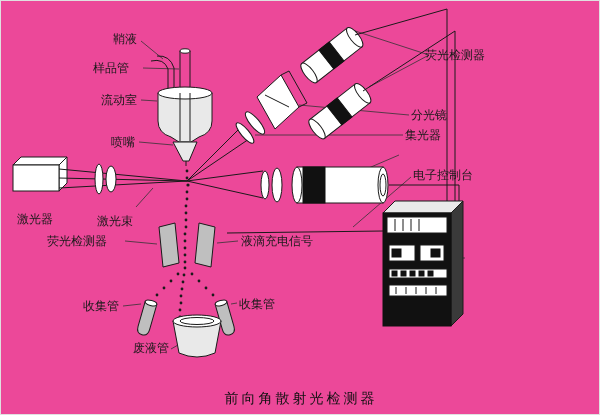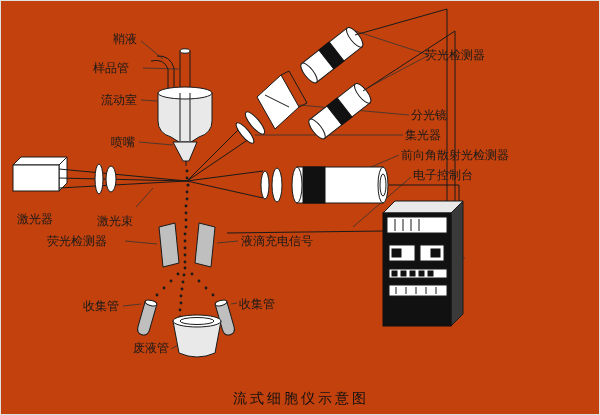--- a/index.html
+++ b/index.html
@@ -1,17 +1,17 @@
 <!DOCTYPE html>
 <html><head>
 <meta charset="utf-8">
 <style>
   html,body{margin:0;padding:0;background:#fff;}
   .stage{
-    position:relative;width:600px;height:415px;background:#c2410c;
+    position:relative;width:600px;height:415px;background:#ec4899;
     font-family:"Liberation Sans","DejaVu Sans",sans-serif;
     border:1px solid #e0e0e0;box-sizing:border-box;overflow:hidden;
   }
   .stage svg{position:absolute;left:0;top:0;}
   .lbl{
     position:absolute;font-size:12px;line-height:1.1;color:#1a1a1a;
     white-space:nowrap;z-index:2;
   }
   .caption{
     position:absolute;left:0;top:389px;width:600px;text-align:center;
@@ -237,17 +237,16 @@
   <div class="lbl" style="left:16px;top:212px">激光器</div>
   <div class="lbl" style="left:96px;top:214px">激光束</div>
   <div class="lbl" style="left:46px;top:234px">荧光检测器</div>
   <div class="lbl" style="left:240px;top:234px">液滴充电信号</div>
   <div class="lbl" style="left:82px;top:299px">收集管</div>
   <div class="lbl" style="left:238px;top:297px">收集管</div>
   <div class="lbl" style="left:132px;top:341px">废液管</div>
   <div class="lbl" style="left:424px;top:48px">荧光检测器</div>
   <div class="lbl" style="left:410px;top:108px">分光镜</div>
   <div class="lbl" style="left:404px;top:128px">集光器</div>
-  <div class="lbl" style="left:400px;top:148px">前向角散射光检测器</div>
   <div class="lbl" style="left:412px;top:168px">电子控制台</div>
 
-  <div class="caption">流式细胞仪示意图</div>
+  <div class="caption">前向角散射光检测器</div>
 </div>
 
 </body></html>

